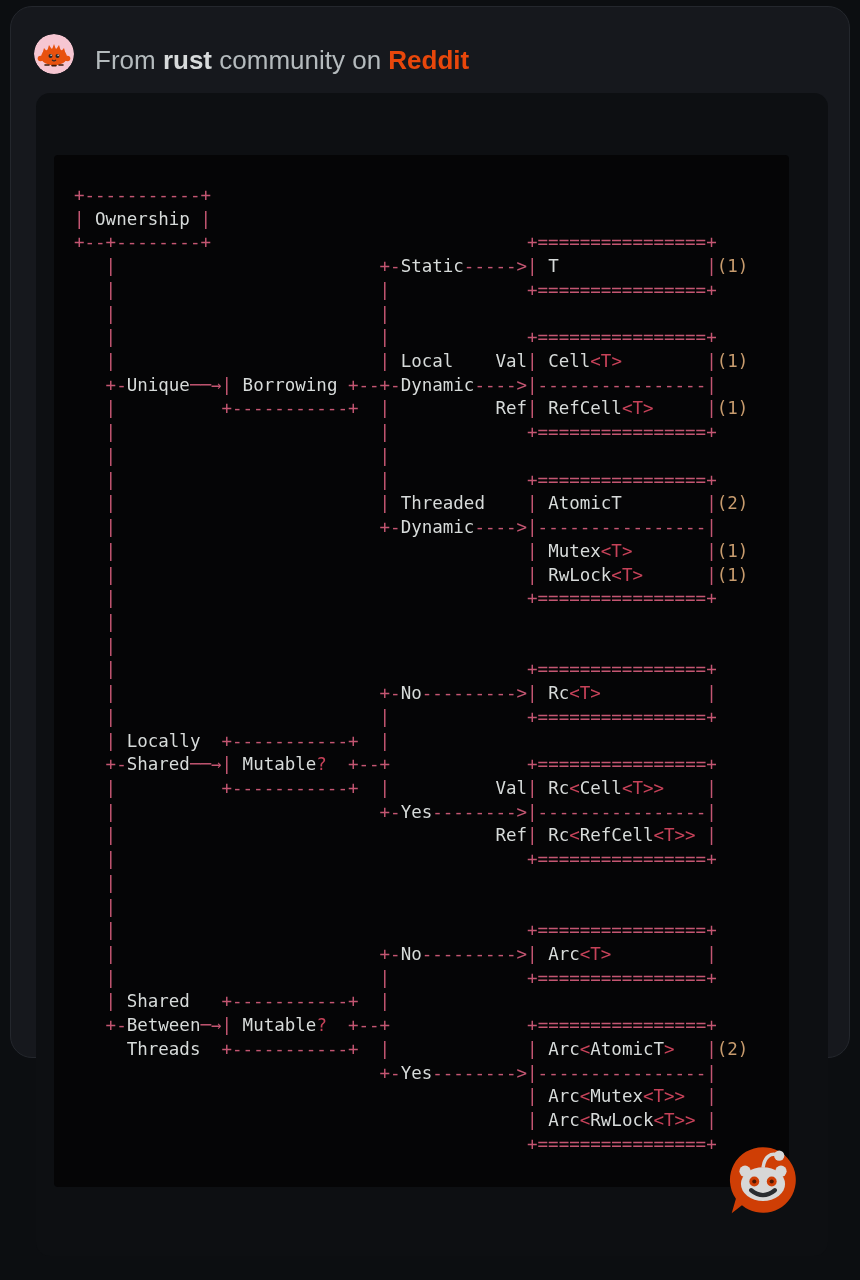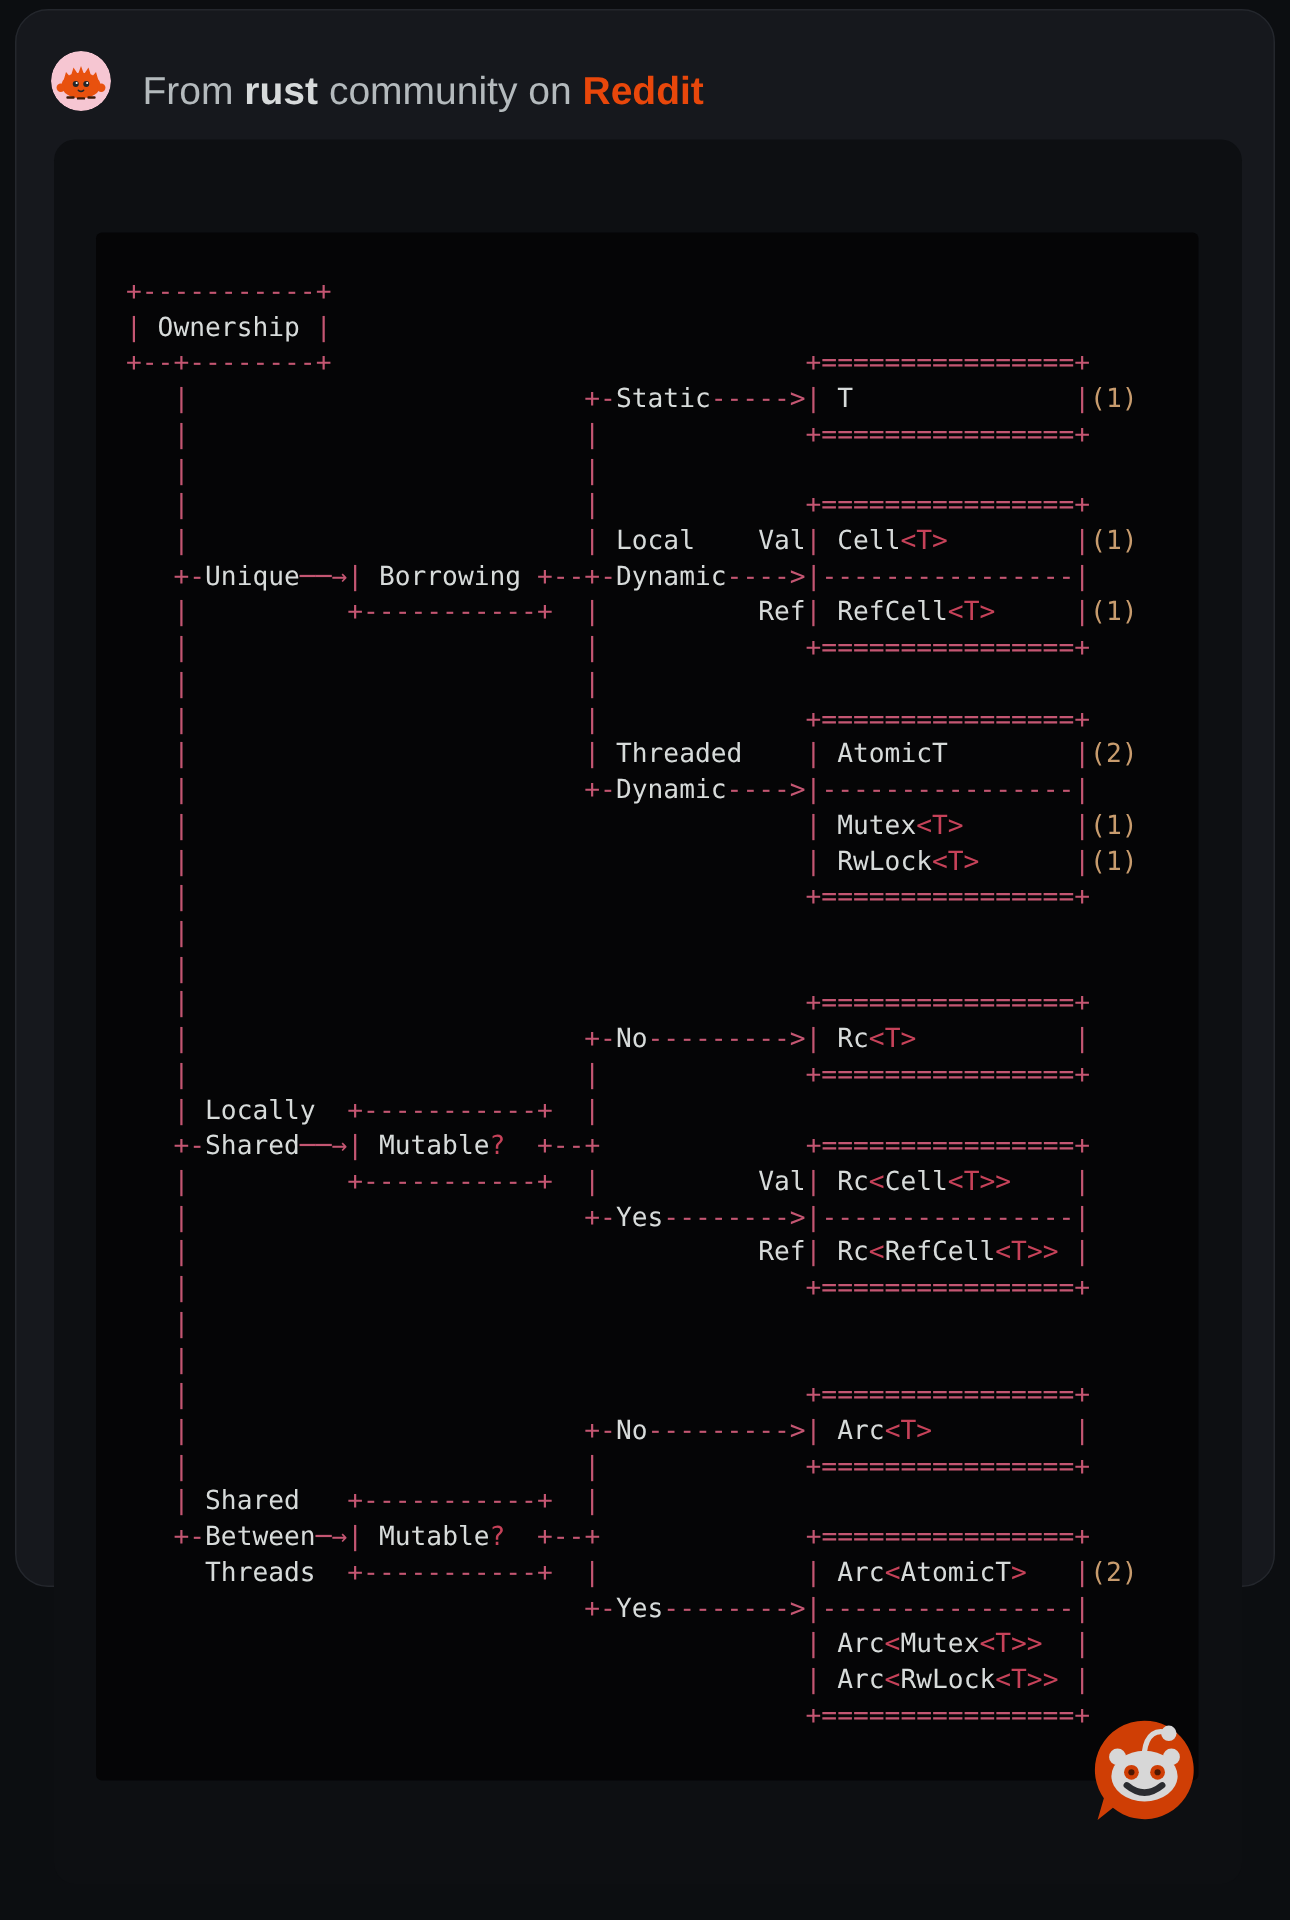--- a/index.html
+++ b/index.html
@@ -23,21 +23,21 @@
     font-family:"Liberation Sans",sans-serif;font-size:26px;color:var(--header_text);
     white-space:nowrap;
   }
   .title .bold{font-weight:bold;color:var(--header_bold);}
   .title .site{font-weight:bold;color:var(--reddit_orange);}
   .media{
     position:absolute;left:25px;top:86px;width:792px;height:1163px;
     background:var(--media_bg);border-radius:14px;
   }
   .panel{
-    position:absolute;left:28px;top:62px;width:735px;height:1032px;
+    position:absolute;left:18px;top:62px;width:735px;height:1032px;
     background:var(--panel_bg);border-radius:4px;
   }
   pre.ascii{
     position:absolute;left:20px;top:29px;
     font-family:"DejaVu Sans Mono",monospace;
     font-size:17.5px;line-height:23.72px;
     white-space:pre;color:var(--structure);
   }
   .c-s{color:var(--structure);}
   .c-w{color:var(--label);}

